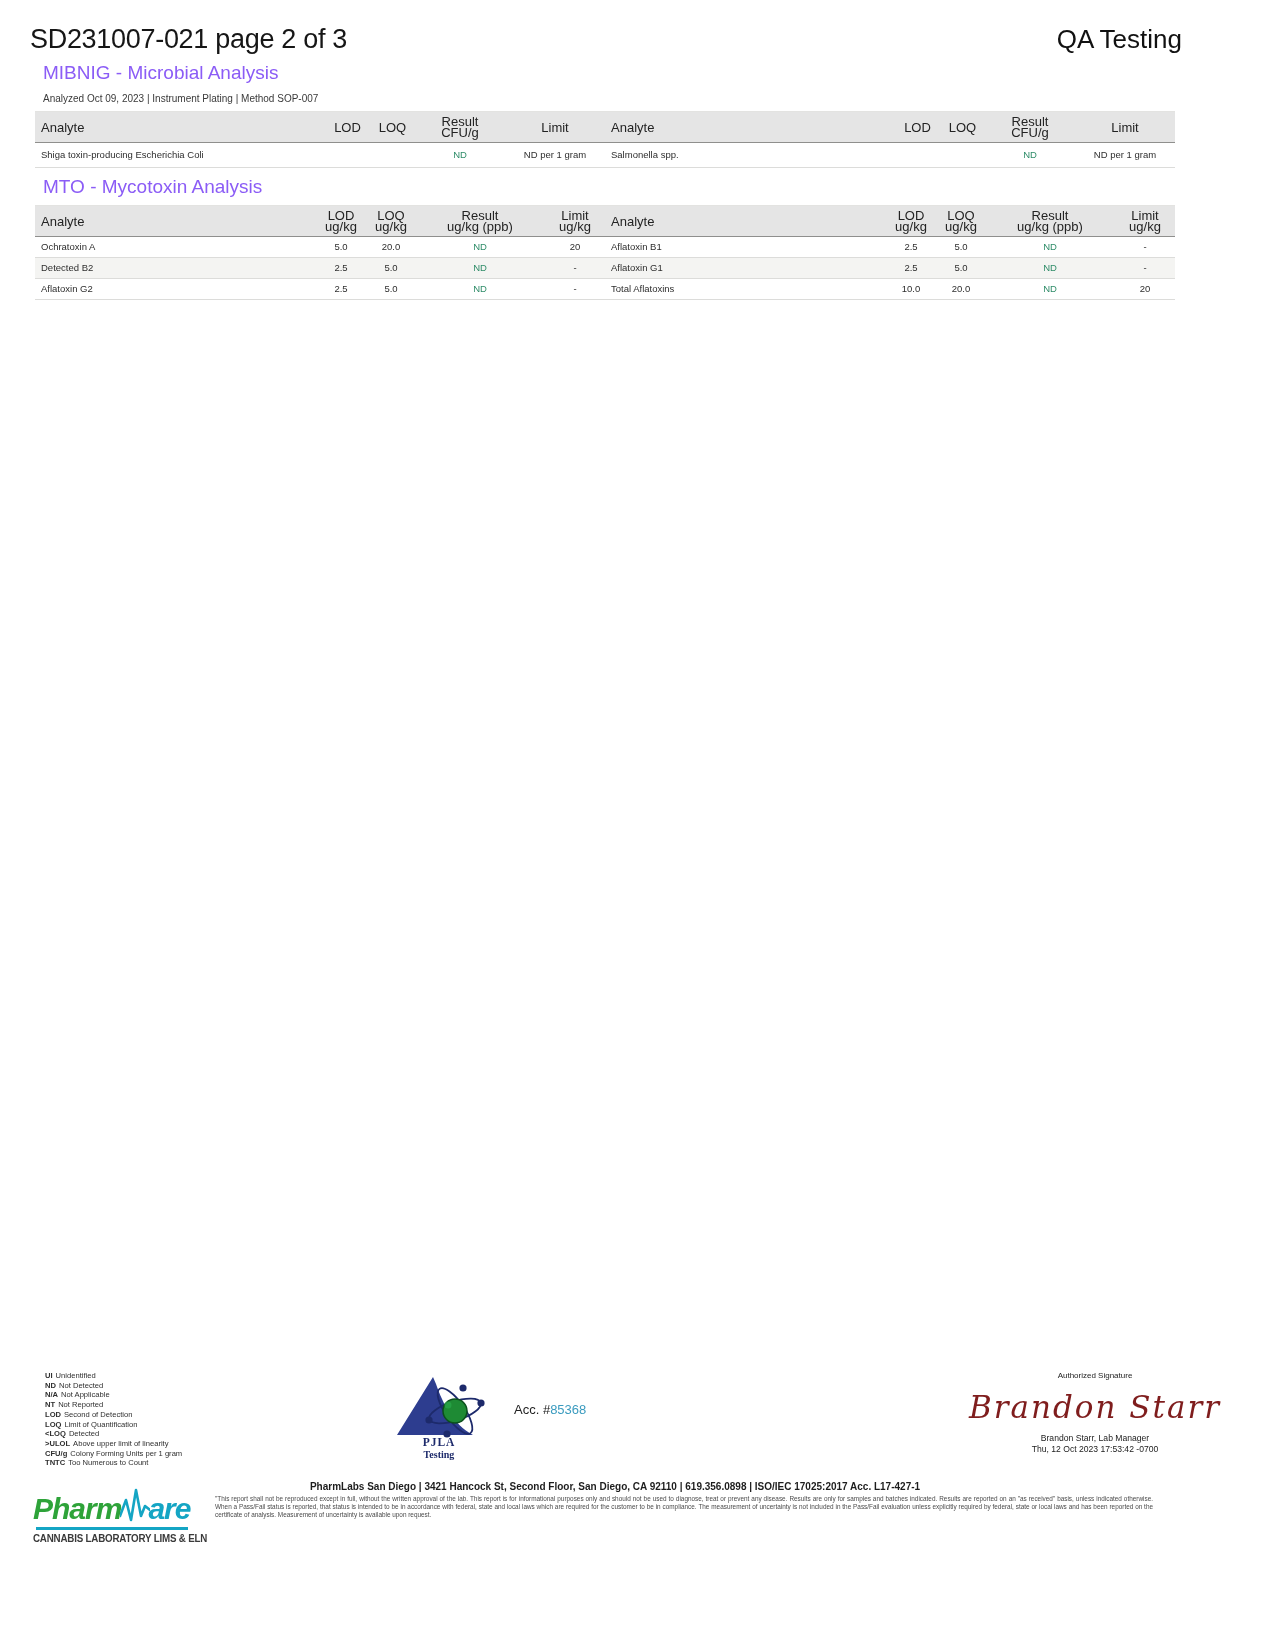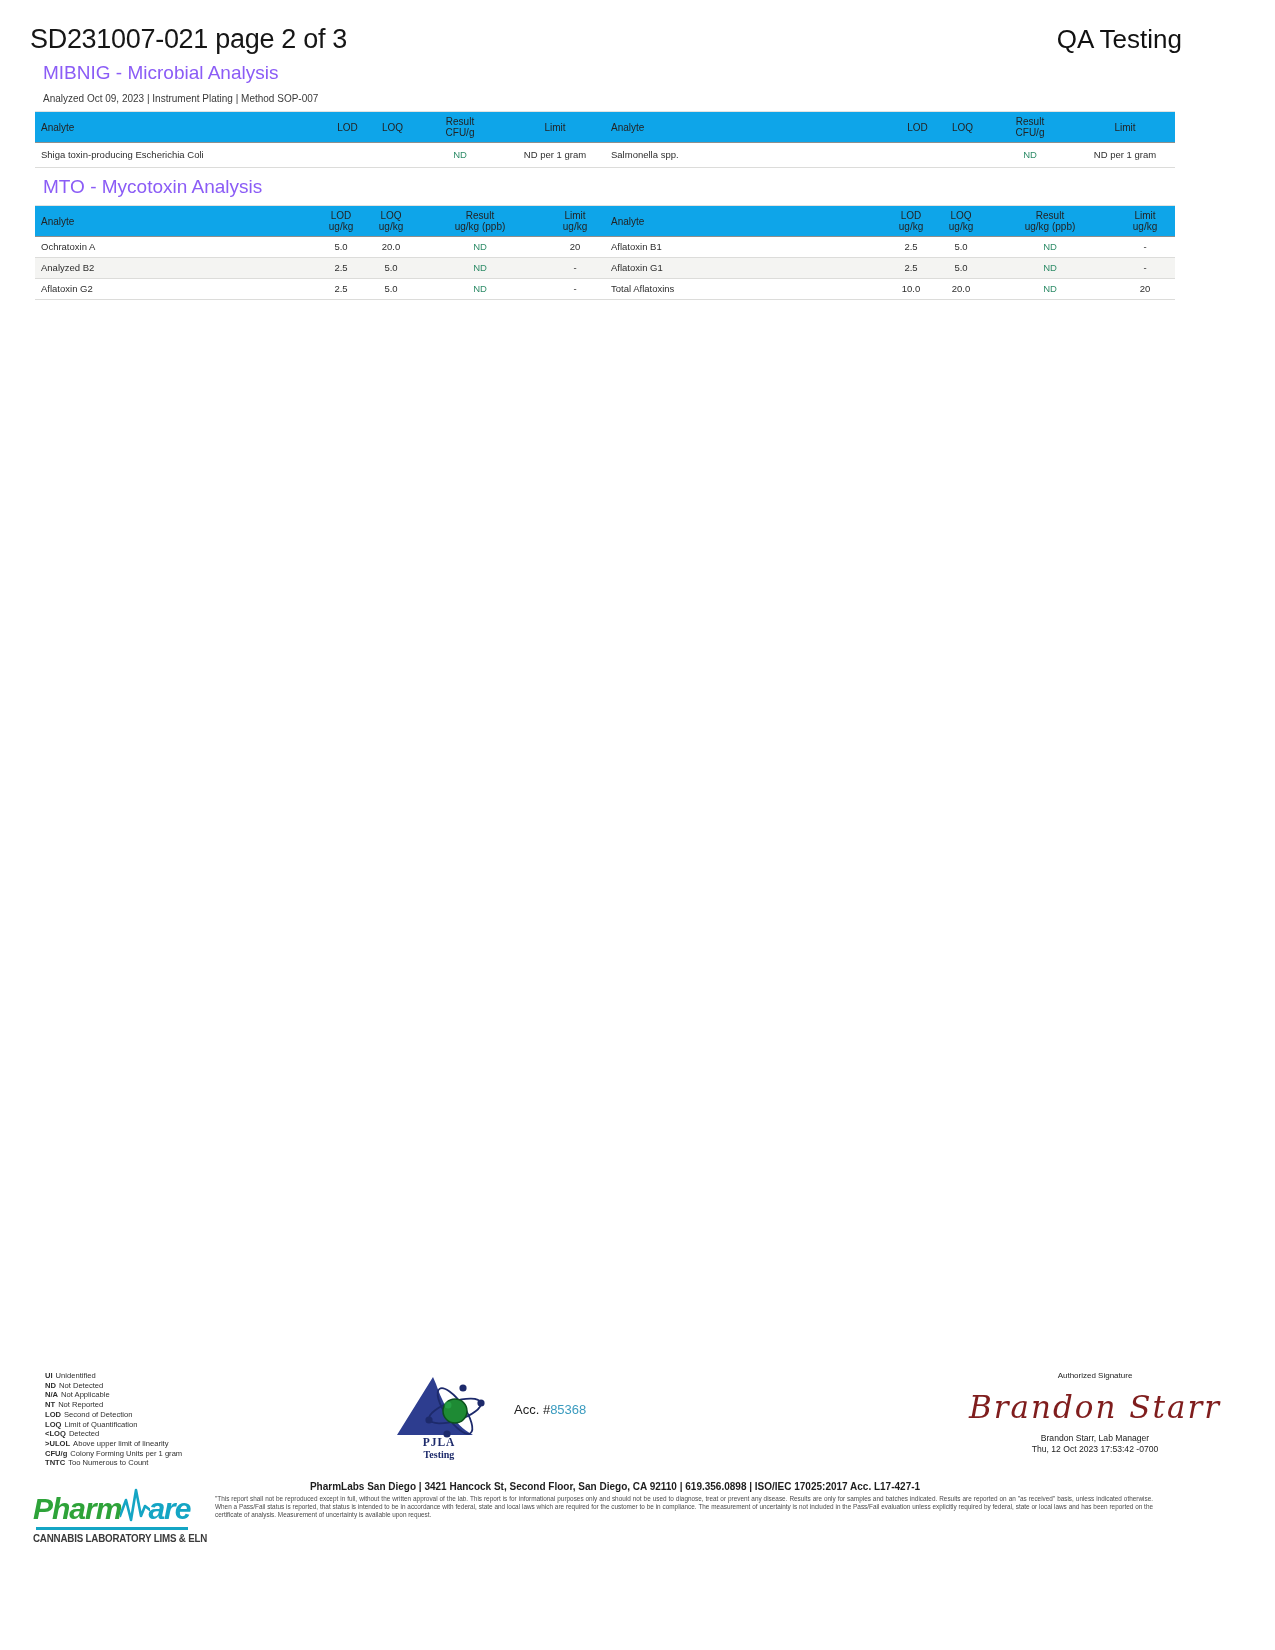--- a/index.html
+++ b/index.html
@@ -13,21 +13,21 @@
 
   
   .section { position:absolute; left:35px; width:1140px; }
   .sec1 { top:62px; }
   .sec2 { top:176px; }
   .sec-title { font-size:19px; font-weight:400; color:#8b5cf6; padding-left:8px; }
   .meta { font-size:10px; color:#3a3a3a; margin-top:9px; padding-left:8px; }
 
   .tables { display:flex; margin-top:7px; }
   table { border-collapse:collapse; table-layout:fixed; width:570px; font-size:9.5px; color:#2e2e2e; }
-  th { font-weight:normal; font-size:10px; color:#232323; background:#0ea5e9;
+  th { font-weight:normal; font-size:13px; color:#232323; background:#e5e5e5;
        border-top:1px solid #e3e3e1; border-bottom:1px solid #8f8f8d;
        padding:4px 6px; white-space:pre-line; line-height:11px; vertical-align:middle; }
   td { padding:4px 6px; border-bottom:1px solid #dcdcda; line-height:12px; }
   th.c, td.c { text-align:center; }
   th.l, td.l { text-align:left; }
   .t-myco tbody tr:nth-child(even) td { background:#f4f4f2; }
   .t-micro td { padding-top:6px; padding-bottom:6px; }
   .nd { color:#2e8c68; }
 
   
@@ -169,21 +169,21 @@
         </thead>
         <tbody>
           <tr>
             <td class="l">Ochratoxin A</td>
             <td class="c">5.0</td>
             <td class="c">20.0</td>
             <td class="c nd">ND</td>
             <td class="c">20</td>
           </tr>
           <tr>
-            <td class="l">Analyzed B2</td>
+            <td class="l">Detected B2</td>
             <td class="c">2.5</td>
             <td class="c">5.0</td>
             <td class="c nd">ND</td>
             <td class="c">-</td>
           </tr>
           <tr>
             <td class="l">Aflatoxin G2</td>
             <td class="c">2.5</td>
             <td class="c">5.0</td>
             <td class="c nd">ND</td>

